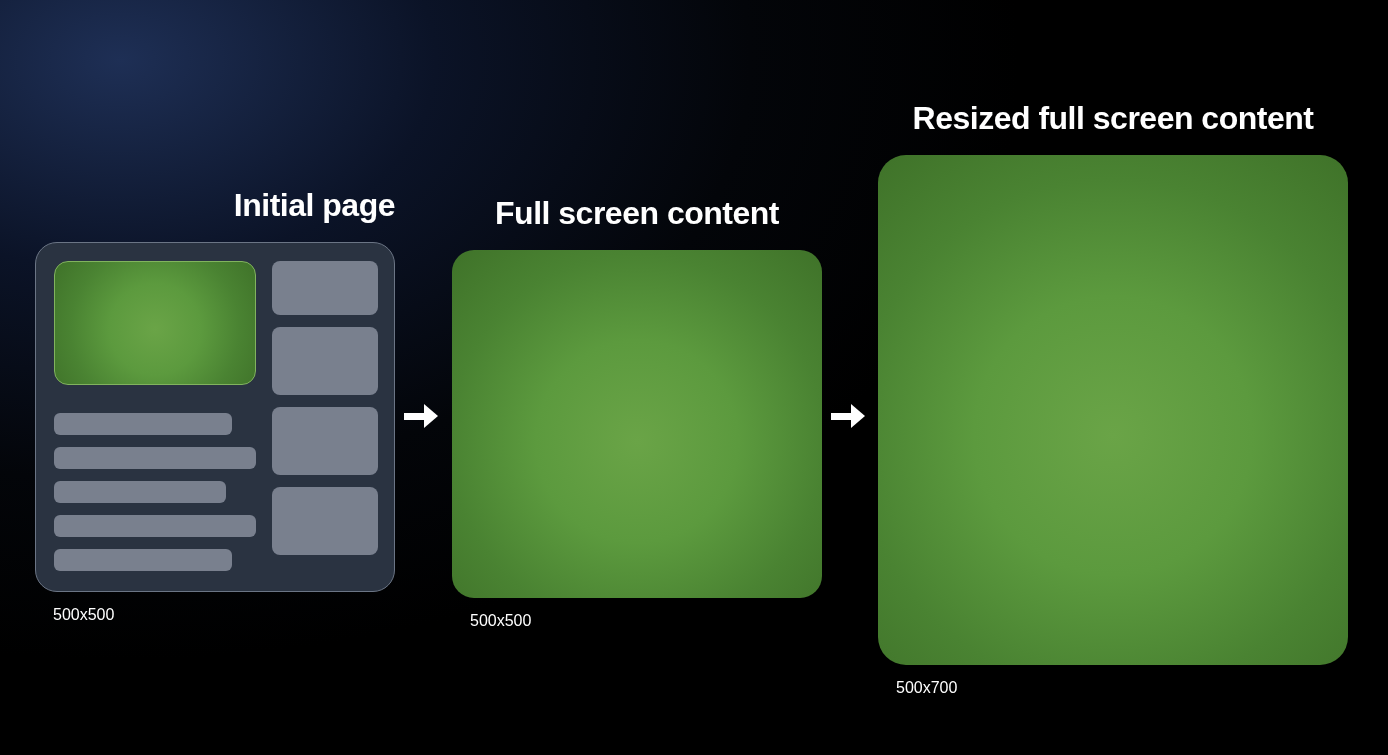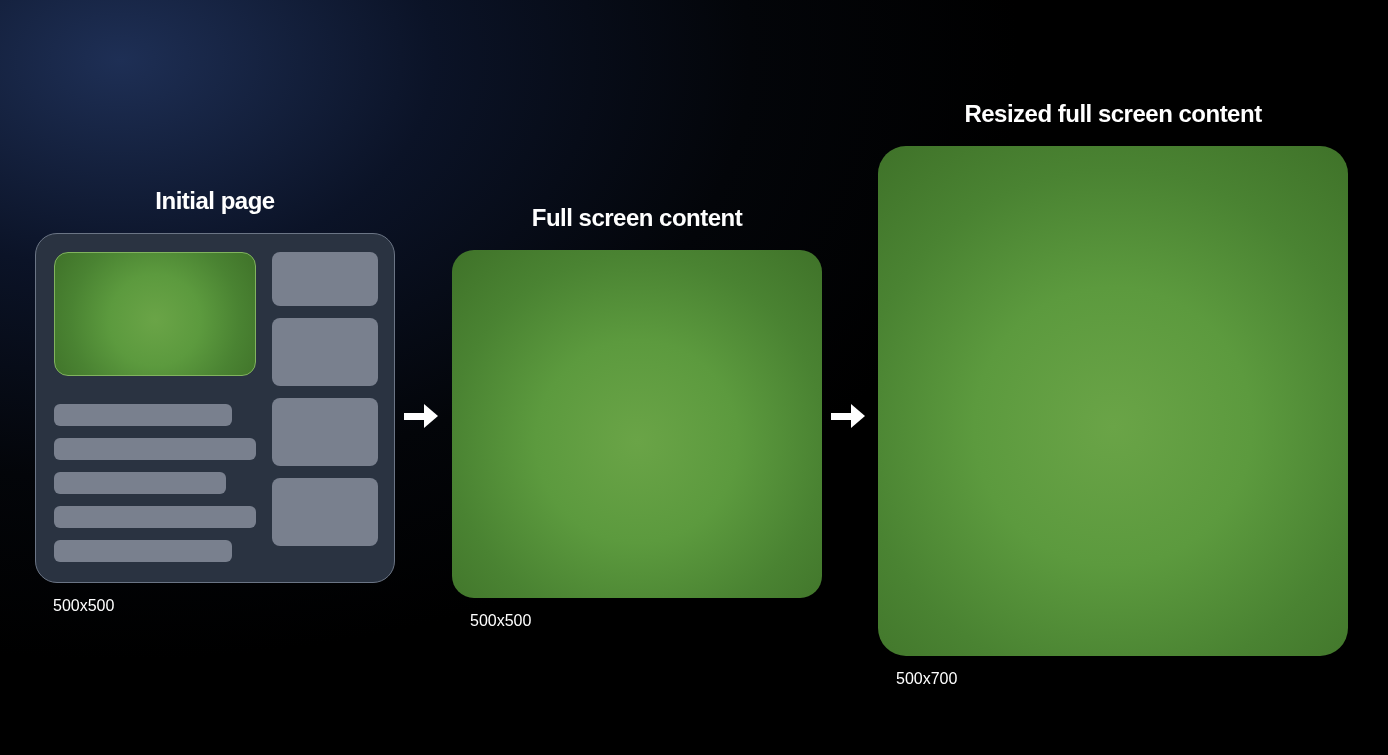--- a/index.html
+++ b/index.html
@@ -13,21 +13,21 @@
     overflow:hidden;
     position:relative;
   }
   .panel{
     position:absolute;
     display:flex;
     flex-direction:column;
     align-items:center;
   }
   .title{
-    font-size:24px;
+    font-size:32px;
     font-weight:600;
     letter-spacing:-0.5px;
     margin-bottom:18px;
     text-align:center;
     white-space:nowrap;
   }
   .caption{
     font-size:16px;
     font-weight:500;
     color:#ffffff;
@@ -85,21 +85,21 @@
   .arrow-head{
     width:0;height:0;
     border-left:14px solid #ffffff;
     border-top:12px solid transparent;
     border-bottom:12px solid transparent;
   }
 </style>
 </head>
 <body>
 
-<div class="panel" style="left:35px; top:187px; width:360px;">
+<div class="panel" style="left:35px; top:187px; width:360px;align-items:flex-end;">
   <div class="title">Initial page</div>
   <div class="mock">
     <div class="mock-col mock-left">
       <div class="mock-hero green"></div>
       <div style="height:4px;"></div>
       <div class="bar bar-l" style="width:88%;"></div>
       <div class="bar bar-l" style="width:100%;"></div>
       <div class="bar bar-l" style="width:85%;"></div>
       <div class="bar bar-l" style="width:100%;"></div>
       <div class="bar bar-l" style="width:88%;"></div>
@@ -112,21 +112,21 @@
     </div>
   </div>
   <div class="caption">500x500</div>
 </div>
 
 <div class="arrow" style="left:404px; top:404px;">
   <div class="arrow-stem"></div>
     <div class="arrow-head"></div>
 </div>
 
-<div class="panel" style="left:452px; top:204px; width:370px;">
+<div class="panel" style="left:452px; top:195px; width:370px;">
   <div class="title">Full screen content</div>
   <div class="card green" style="width:370px; height:348px;"></div>
   <div class="caption">500x500</div>
 </div>
 
 <div class="arrow" style="left:831px; top:404px;">
   <div class="arrow-stem"></div>
     <div class="arrow-head"></div>
 </div>
 

